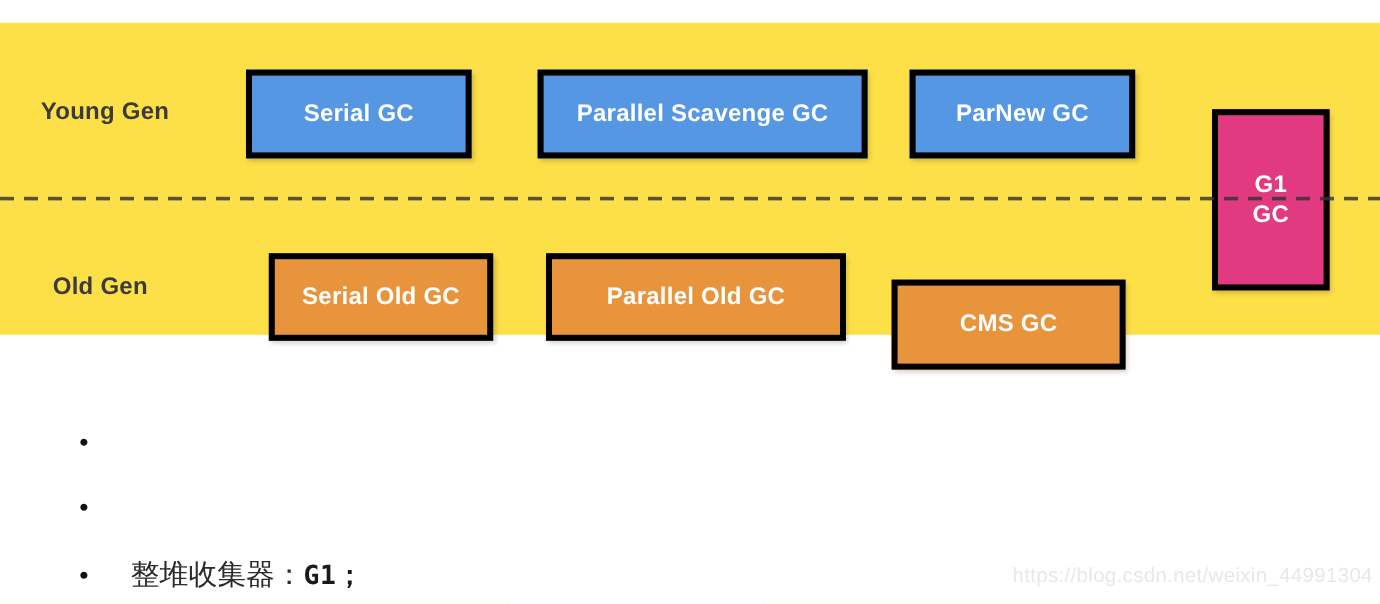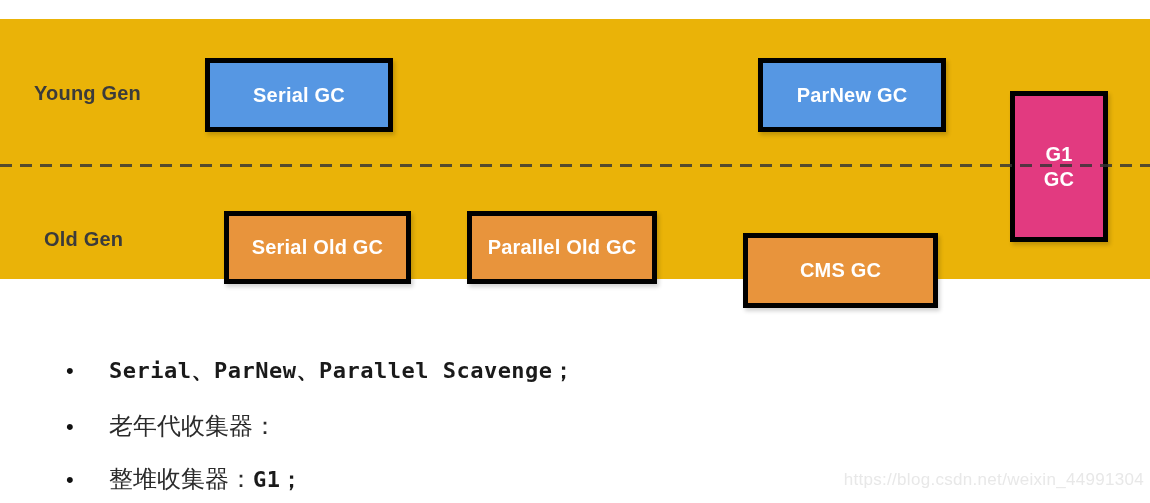--- a/index.html
+++ b/index.html
@@ -17,21 +17,21 @@
     height: 503px;
     background: #ffffff;
   }
   
   .panel {
     position: absolute;
     left: 0;
     top: 19px;
     width: 1150px;
     height: 260px;
-    background: #eab308;
+    background: #fde047;
   }
   .gen-label {
     position: absolute;
     color: #3b3b3b;
     font-size: 20px;
     font-weight: bold;
     letter-spacing: 0.2px;
     white-space: nowrap;
   }
   .gen-label.young { left: 34px;  top: 63px; }
@@ -51,21 +51,21 @@
     box-shadow: 2px 3px 4px rgba(0,0,0,0.18);
     white-space: nowrap;
   }
   .gc-box.young { background: #5697e3; }
   .gc-box.old   { background: #e8943c; }
 
   .box-serial-gc            { left: 205px; top: 39px;  width: 188px; height: 74px; }
   .box-parallel-scavenge-gc { left: 448px; top: 39px;  width: 275px; height: 74px; }
   .box-parnew-gc            { left: 758px; top: 39px;  width: 188px; height: 74px; }
   .box-serial-old-gc        { left: 224px; top: 192px; width: 187px; height: 73px; }
-  .box-parallel-old-gc      { left: 455px; top: 192px; width: 190px; height: 73px; margin-left: 12px; }
+  .box-parallel-old-gc      { left: 455px; top: 192px; width: 250px; height: 73px; }
   .box-cms-gc               { left: 743px; top: 190px; width: 195px; height: 75px; margin-top: 24px; }
 
   .box-g1-gc {
     left: 1010px; top: 72px; width: 98px; height: 151px;
     background: #e23a80;
     flex-direction: column;
     line-height: 1.25;
     z-index: 2;
     align-items: center;
   }
@@ -129,20 +129,23 @@
 
 <div class="stage">
 
   <div class="panel">
 
     <div class="gen-label young">Young Gen</div>
 
     <div class="gc-box young box-serial-gc">
       <span>Serial GC</span>
     </div>
+    <div class="gc-box young box-parallel-scavenge-gc">
+      <span>Parallel Scavenge GC</span>
+    </div>
     <div class="gc-box young box-parnew-gc">
       <span>ParNew GC</span>
     </div>
 
     <div class="gc-box box-g1-gc">
       <span>G1</span>
       <span>GC</span>
     </div>
 
     <div class="dashed-line"></div>
@@ -156,26 +159,24 @@
       <span>Parallel Old GC</span>
     </div>
     <div class="gc-box old box-cms-gc">
       <span>CMS GC</span>
     </div>
 
   </div>
 
   <div class="bullet-row r1">
     <span class="bullet-dot">•</span>
-    <span class="bullet-code">Serial、ParNew、Parallel Scavenge；</span>
   </div>
 
   <div class="bullet-row r2">
     <span class="bullet-dot">•</span>
-    <span class="bullet-label">老年代收集器：</span>
   </div>
 
   <div class="bullet-row r3">
     <span class="bullet-dot">•</span>
     <span class="bullet-label">整堆收集器：</span>
     <span class="bullet-code">G1；</span>
   </div>
 
   <div class="watermark">https://blog.csdn.net/weixin_44991304</div>
 

